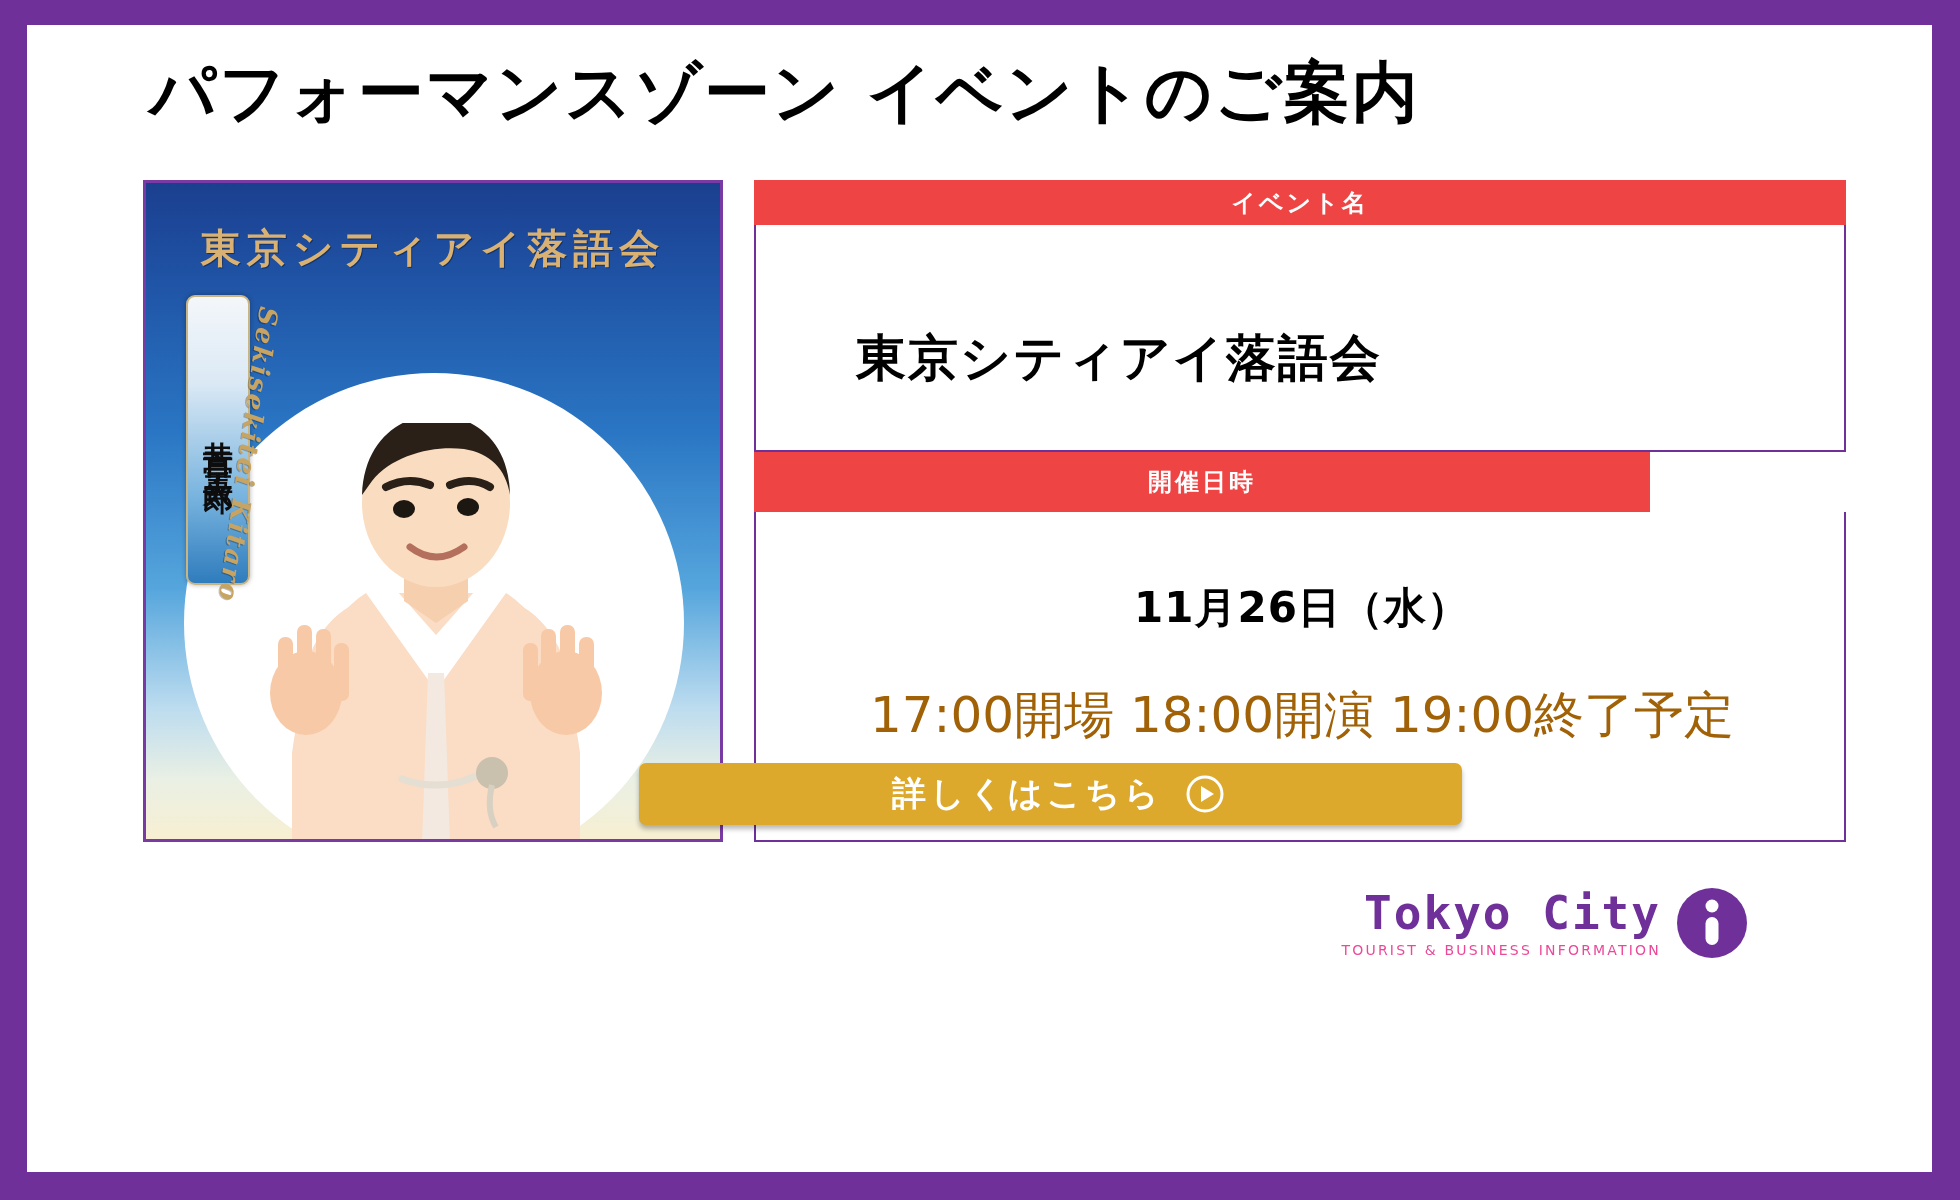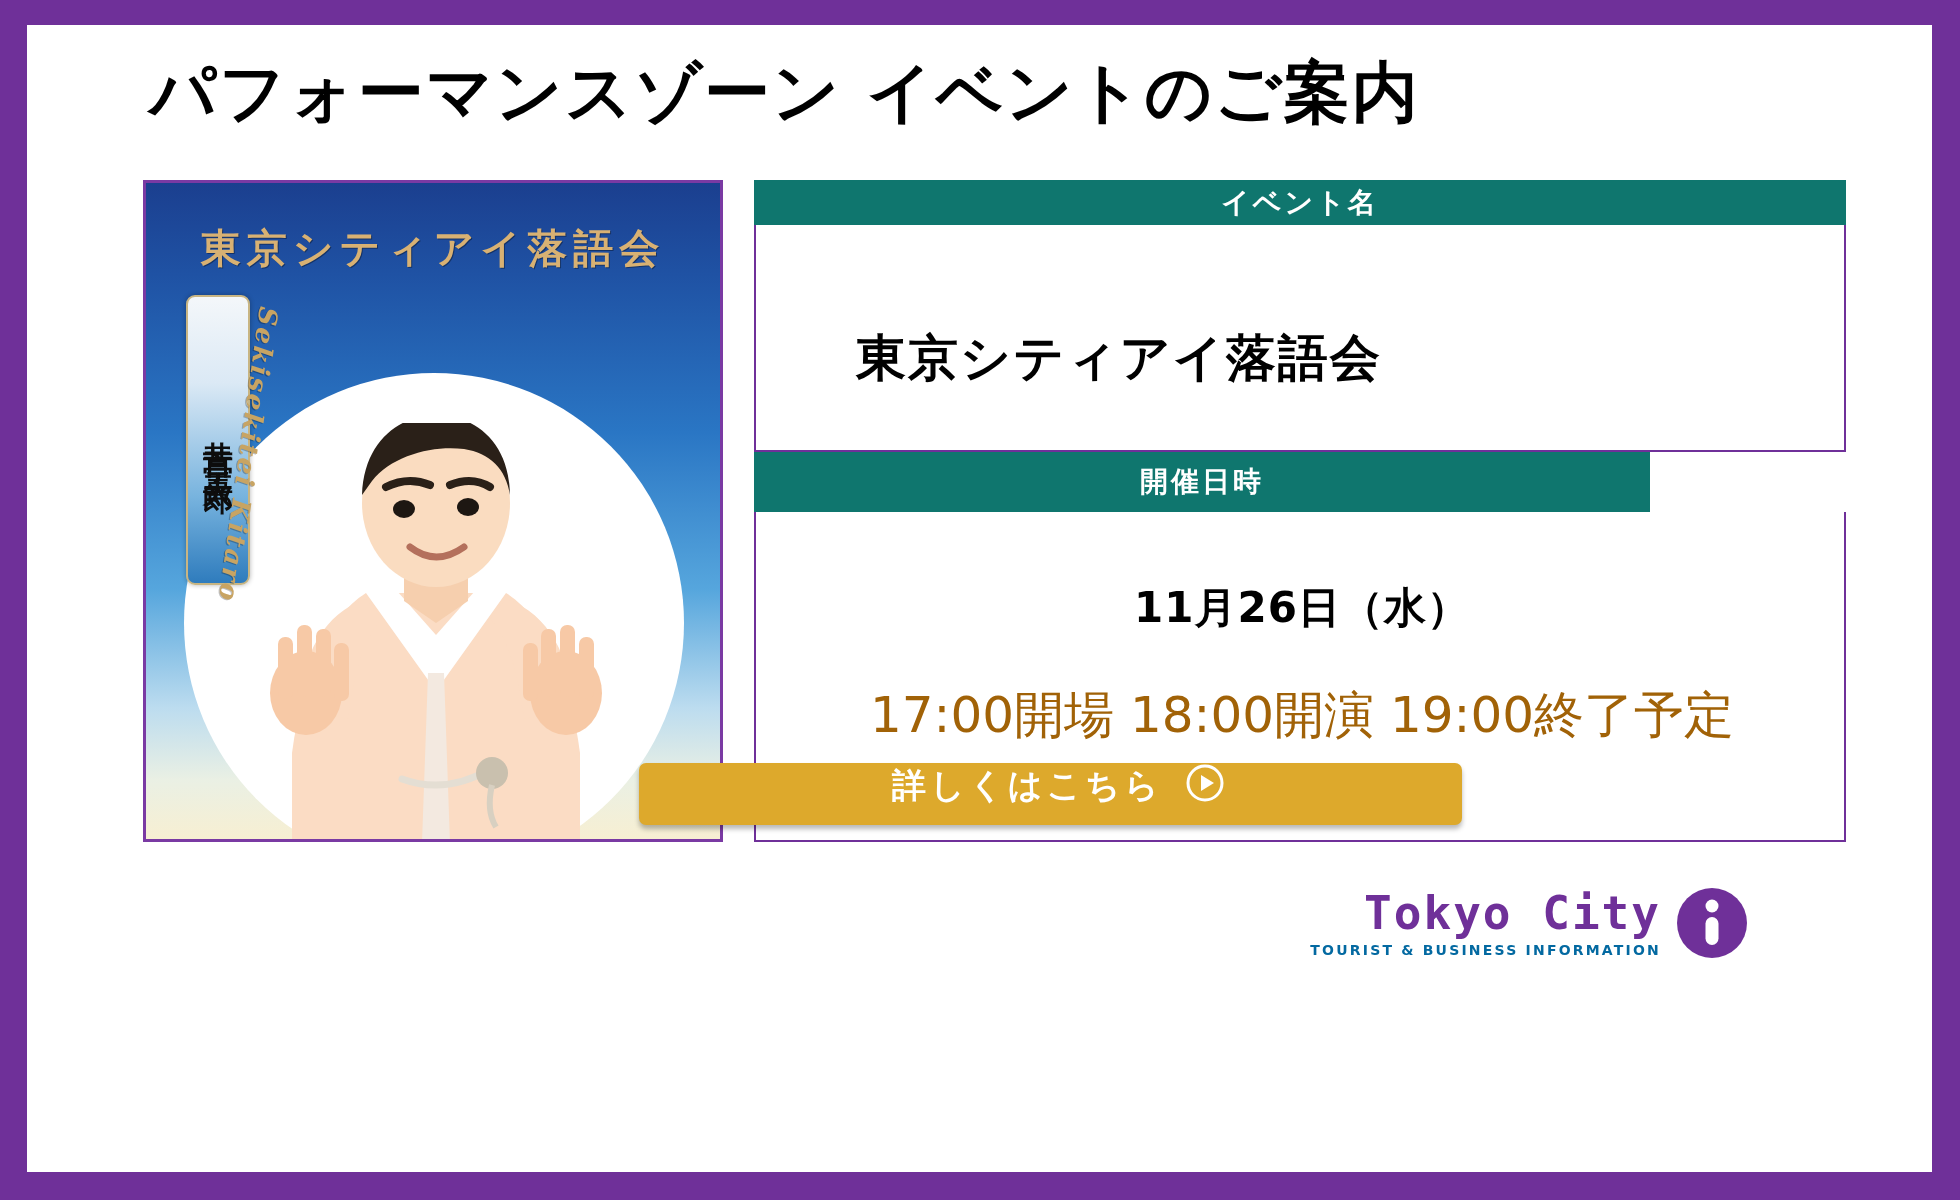--- a/index.html
+++ b/index.html
@@ -143,23 +143,23 @@
 
   
   #info-panel {
     position: absolute;
     left: 727px;
     top: 155px;
     width: 1092px;
     height: 662px;
   }
   .band {
-    background: #0f766e;
+    background: #ef4444;
     color: #ffffff;
-    font-size: 28px;
+    font-size: 24px;
     font-weight: 700;
     text-align: center;
     letter-spacing: 3px;
     display: flex;
     align-items: center;
     justify-content: center;
   }
   #band-event-name { position: absolute; left: 0; top: 0;   width: 1092px; height: 45px; }
   #band-datetime   { position: absolute; left: 0; top: 272px; width: 896px; height: 60px; }
 
@@ -213,20 +213,21 @@
     position: absolute;
     left: 612px;
     top: 738px;
     width: 823px;
     height: 62px;
     background: #dda92c;
     border: none;
     border-radius: 7px;
     box-shadow: 0 4px 5px rgba(0,0,0,.28);
     display: flex;
+    align-items: center;
     justify-content: center;
     gap: 22px;
     cursor: pointer;
     padding-left: 16px;
   }
   #cta-label {
     font-size: 34px;
     font-weight: 700;
     color: #ffffff;
     letter-spacing: 4px;
@@ -251,22 +252,22 @@
     font-size: 46px;
     font-weight: 700;
     color: #6f3099;
     letter-spacing: 2px;
     line-height: 1;
     white-space: nowrap;
   }
   #logo-subtitle {
     font-family: "DejaVu Sans", "Liberation Sans", sans-serif;
     font-size: 14px;
-    font-weight: 700;
-    color: #0369a1;
+    font-weight: 400;
+    color: #ec4899;
     letter-spacing: 2.2px;
     margin-top: 6px;
     white-space: nowrap;
   }
   #logo-info-icon {
     width: 70px;
     height: 70px;
     flex: 0 0 auto;
   }
 </style>

